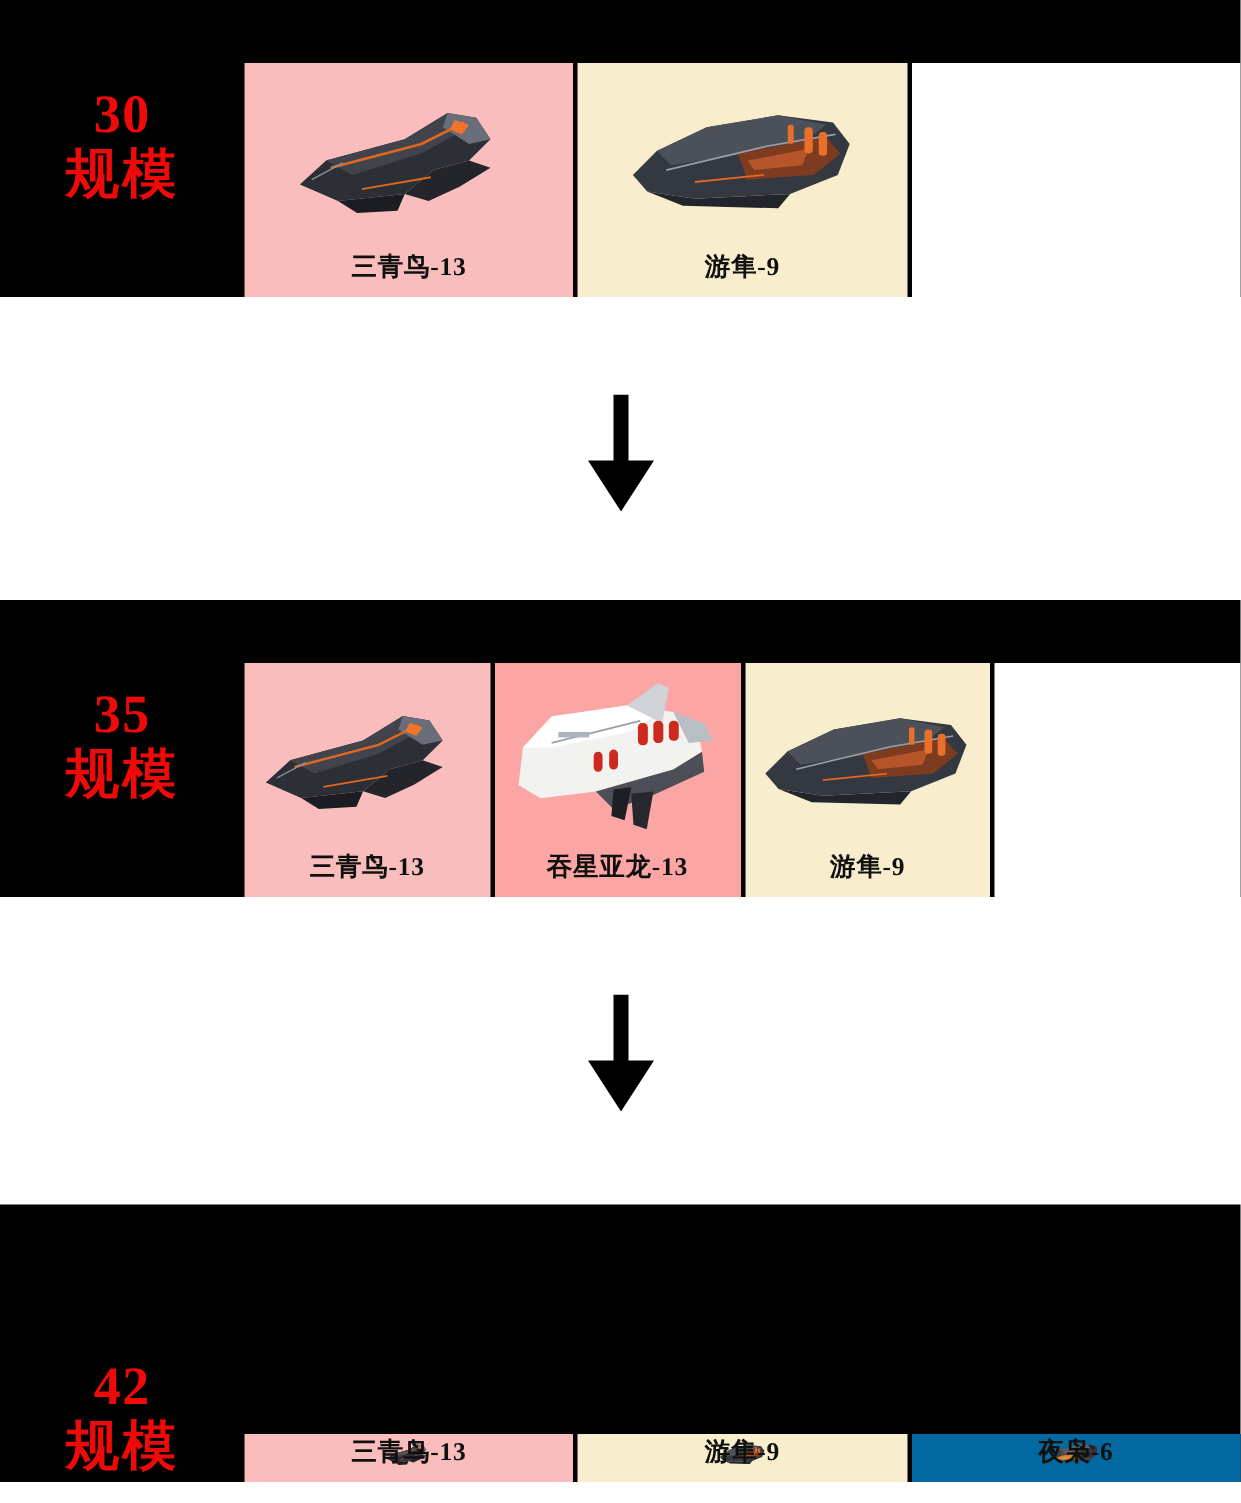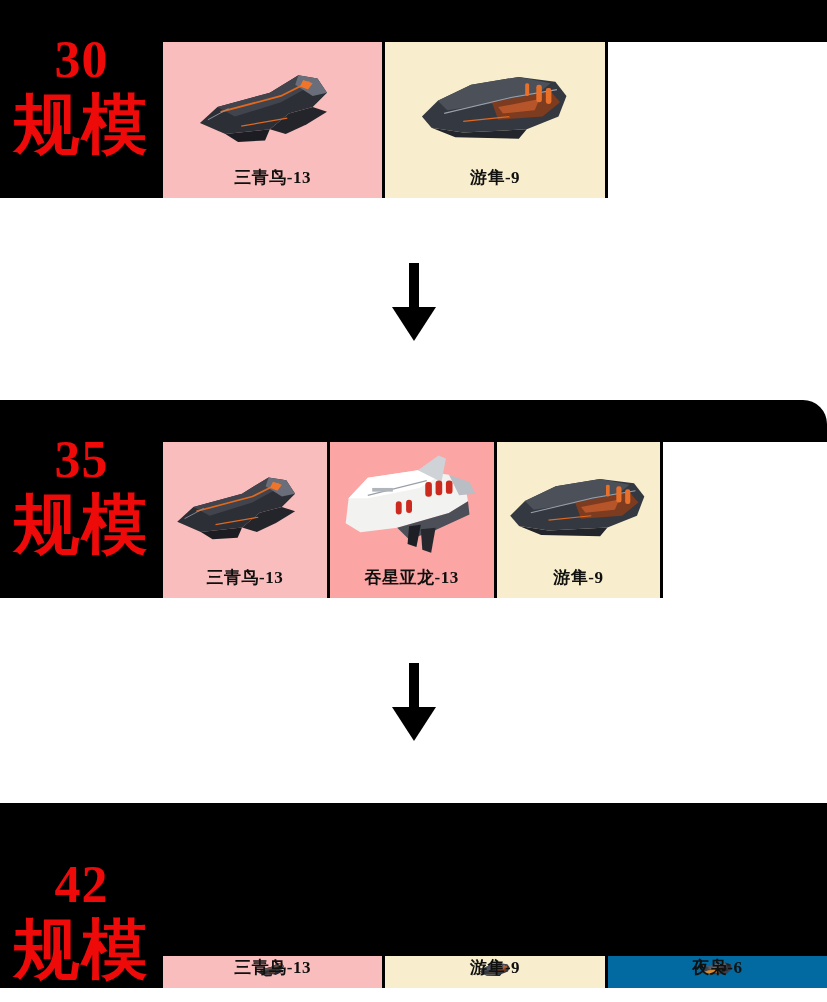--- a/index.html
+++ b/index.html
@@ -40,29 +40,29 @@
     color: #f00000;
     display: flex;
     flex-direction: column;
     align-items: center;
     justify-content: center;
     box-sizing: border-box;
     padding-bottom: 4px;
     overflow: hidden;
   }
   .scale-number {
-    font-size: 52px;
+    font-size: 36px;
     line-height: 1.0;
     font-weight: 700;
     color: #ef0a0a;
     letter-spacing: 1px;
     text-align: center;
   }
   .scale-word {
-    font-size: 66px;
+    font-size: 36px;
     line-height: 1.05;
     font-weight: 700;
     color: #ef0a0a;
     letter-spacing: 2px;
     text-align: center;
     margin-top: 4px;
   }
 
   .ships {
     flex: 1 1 auto;
@@ -179,21 +179,21 @@
     </div>
   </div>
 
   <div class="arrow-wrap" style="top:262px;height:80px;">
     <svg class="arrow" viewBox="0 0 58 78">
       <rect x="24" y="0" width="10" height="48" fill="#000000"></rect>
       <polygon points="7,44 51,44 29,78" fill="#000000"></polygon>
     </svg>
   </div>
 
-  <div class="stage-row" style="top:400px;height:198px;border-radius:24px;">
+  <div class="stage-row" style="top:400px;height:198px;">
 
     <div class="scale-cell">
       <div class="scale-number">35</div>
       <div class="scale-word">规模</div>
     </div>
 
     <div class="ships">
 
       <div class="ship-cell" style="background:#f9bdbd;">
         <div class="ship-art">

